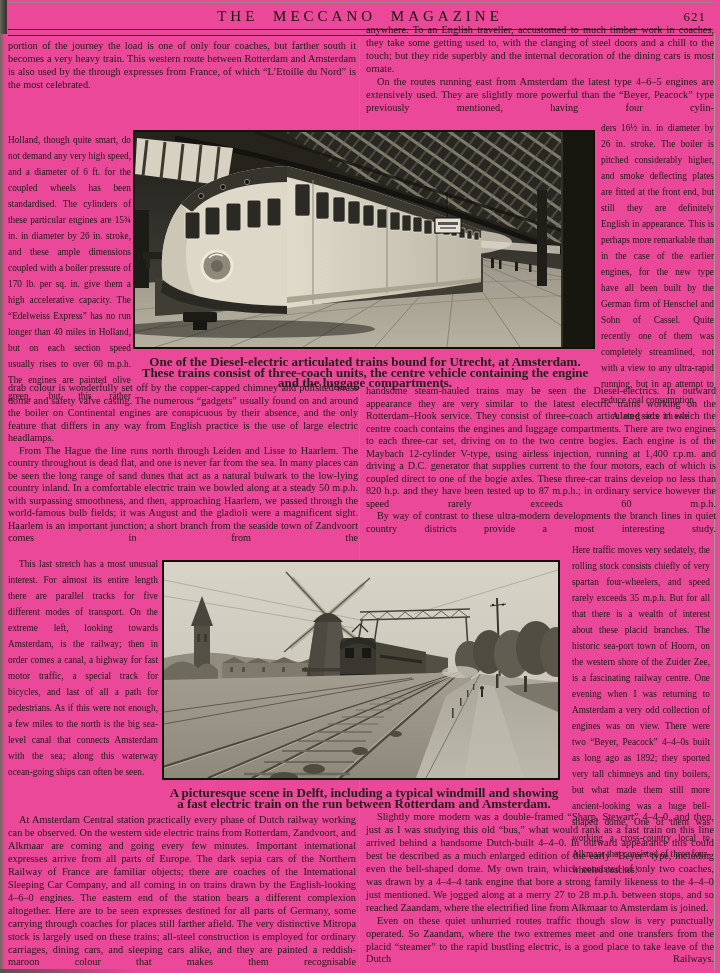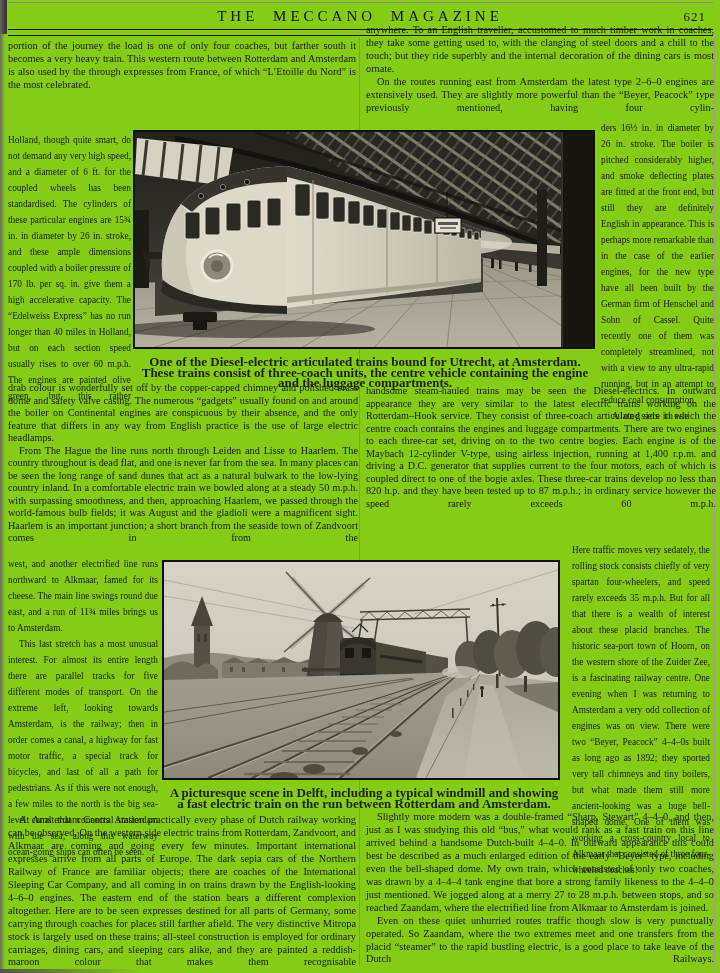--- a/index.html
+++ b/index.html
@@ -1,16 +1,16 @@
 <!DOCTYPE html>
 <html><head>
 <meta charset="utf-8">
 <style>
   html,body{margin:0;padding:0;background:#888;}
-  .page{position:relative;width:720px;height:973px;background:#84cc16;overflow:hidden;
+  .page{position:relative;width:720px;height:973px;background:#ec4899;overflow:hidden;
         font-family:"Liberation Serif","DejaVu Serif",serif;color:#1c1b18;}
   .edge-left{position:absolute;left:0;top:0;width:5px;height:973px;
         background:linear-gradient(90deg,#6a675f,rgba(240,238,230,0));}
   .edge-right{position:absolute;left:714px;top:34px;width:1px;height:936px;background:#a09d92;}
   .edge-bottom{position:absolute;left:0;top:969px;width:140px;height:4px;
         background:linear-gradient(90deg,#55534b,rgba(240,238,230,0));}
   .corner-blob{position:absolute;left:0;top:0;width:7px;height:34px;background:#3c3a33;}
   .top-hairline{position:absolute;left:8px;top:2px;width:705px;height:1px;background:#8e8b80;}
   .masthead{position:absolute;left:0;top:8px;width:720px;text-align:center;
         font-size:15px;letter-spacing:4px;word-spacing:7px;color:#141310;}
@@ -50,37 +50,37 @@
     <p>portion of the journey the load is one of only four coaches, but farther south it becomes a very heavy train. This western route between Rotterdam and Amsterdam is also used by the through expresses from France, of which “L’Etoille du Nord” is the most celebrated.</p>
   </div>
   <div class="tb nar" style="left:8px;top:132px;width:123px;">
     <p class="cont">Holland, though quite smart, do not demand any very high speed, and a diameter of 6 ft. for the coupled wheels has been standardised. The cylinders of these particular engines are 15¾ in. in diameter by 26 in. stroke, and these ample dimensions coupled with a boiler pressure of 170 lb. per sq. in. give them a high accelerative capacity. The “Edelweiss Express” has no run longer than 40 miles in Holland, but on each section speed usually rises to over 60 m.p.h. The engines are painted olive green, but this rather</p>
   </div>
   <div class="tb full2" style="left:8px;top:382px;">
     <p class="cont">drab colour is wonderfully set off by the copper-capped chimney and polished brass dome and safety valve casing. The numerous “gadgets” usually found on and around the boiler on Continental engines are conspicuous by their absence, and the only feature that differs in any way from English practice is the use of large electric headlamps.</p>
     <p class="ind cont">From The Hague the line runs north through Leiden and Lisse to Haarlem. The country throughout is dead flat, and one is never far from the sea. In many places can be seen the long range of sand dunes that act as a natural bulwark to the low-lying country inland. In a comfortable electric train we bowled along at a steady 50 m.p.h. with surpassing smoothness, and then, approaching Haarlem, we passed through the world-famous bulb fields; it was August and the gladioli were a magnificent sight. Haarlem is an important junction; a short branch from the seaside town of Zandvoort comes in from the</p>
   </div>
   <div class="tb nar" style="left:8px;top:556px;width:150px;">
-    <p>west, and another electrified line runs northward to Alkmaar, famed for its cheese. The main line swings round due east, and a run of 11¾ miles brings us to Amsterdam.</p>
     <p class="ind">This last stretch has a most unusual interest. For almost its entire length there are parallel tracks for five different modes of transport. On the extreme left, looking towards Amsterdam, is the railway; then in order comes a canal, a highway for fast motor traffic, a special track for bicycles, and last of all a path for pedestrians. As if this were not enough, a few miles to the north is the big sea-level canal that connects Amsterdam with the sea; along this waterway ocean-going ships can often be seen.</p>
   </div>
   <div class="tb full" style="left:8px;top:814px;">
     <p class="ind cont">At Amsterdam Central station practically every phase of Dutch railway working can be observed. On the western side electric trains from Rotterdam, Zandvoort, and Alkmaar are coming and going every few minutes. Important international expresses arrive from all parts of Europe. The dark sepia cars of the Northern Railway of France are familiar objects; there are coaches of the International Sleeping Car Company, and all coming in on trains drawn by the English-looking 4–6–0 engines. The eastern end of the station bears a different complexion altogether. Here are to be seen expresses destined for all parts of Germany, some carrying through coaches for places still farther afield. The very distinctive Mitropa stock is largely used on these trains; all-steel construction is employed for ordinary carriages, dining cars, and sleeping cars alike, and they are painted a reddish-maroon colour that makes them recognisable</p>
   </div>
 
   <div class="tb full" style="left:366px;top:24px;">
     <p>anywhere. To an English traveller, accustomed to much timber work in coaches, they take some getting used to, with the clanging of steel doors and a chill to the touch; but they ride superbly and the internal decoration of the dining cars is most ornate.</p>
-    <p class="ind cont">On the routes running east from Amsterdam the latest type 2–6–0 engines are extensively used. They are slightly more powerful than the “Beyer, Peacock” type previously mentioned, having four cylin-</p>
+    <p class="ind cont">On the routes running east from Amsterdam the latest type 4–6–5 engines are extensively used. They are slightly more powerful than the “Beyer, Peacock” type previously mentioned, having four cylin-</p>
   </div>
   <div class="tb nar" style="left:601px;top:120px;width:113px;">
     <p>ders 16½ in. in diameter by 26 in. stroke. The boiler is pitched considerably higher, and smoke deflecting plates are fitted at the front end, but still they are definitely English in appearance. This is perhaps more remarkable than in the case of the earlier engines, for the new type have all been built by the German firm of Henschel and Sohn of Cassel. Quite recently one of them was completely streamlined, not with a view to any ultra-rapid running, but in an attempt to reduce coal consumption.</p>
     <p class="ind" style="letter-spacing:1.2px;">Alongside these</p>
   </div>
   <div class="tb full2" style="left:366px;top:385px;">
     <p class="cont">handsome steam-hauled trains may be seen the Diesel-electrics. In outward appearance they are very similar to the latest electric trains working on the Rotterdam–Hook service. They consist of three-coach articulated sets in which the centre coach contains the engines and luggage compartments. There are two engines to each three-car set, driving on to the two centre bogies. Each engine is of the Maybach 12-cylinder V-type, using airless injection, running at 1,400 r.p.m. and driving a D.C. generator that supplies current to the four motors, each of which is coupled direct to one of the bogie axles. These three-car trains develop no less than 820 h.p. and they have been tested up to 87 m.p.h.; in ordinary service however the speed rarely exceeds 60 m.p.h.</p>
+    <p class="ind cont">By way of contrast to these ultra-modern developments the branch lines in quiet country districts provide a most interesting study.</p>
   </div>
   <div class="tb nar" style="left:572px;top:542px;width:138px;">
     <p>Here traffic moves very sedately, the rolling stock consists chiefly of very spartan four-wheelers, and speed rarely exceeds 35 m.p.h. But for all that there is a wealth of interest about these placid branches. The historic sea-port town of Hoorn, on the western shore of the Zuider Zee, is a fascinating railway centre. One evening when I was returning to Amsterdam a very odd collection of engines was on view. There were two “Beyer, Peacock” 4–4–0s built as long ago as 1892; they sported very tall chimneys and tiny boilers, but what made them still more ancient-looking was a huge bell-shaped dome. One of them was working a cross-country local to Alkmaar that consisted of three four-wheeled coaches!</p>
   </div>
   <div class="tb full" style="left:366px;top:811px;">
     <p class="ind">Slightly more modern was a double-framed “Sharp, Stewart” 4–4–0, and then, just as I was studying this old “bus,” what would rank as a fast train on this line arrived behind a handsome Dutch-built 4–4–0. In outward appearance this could best be described as a much enlarged edition of the early “Beyer” type, including even the bell-shaped dome. My own train, which consisted of only two coaches, was drawn by a 4–4–4 tank engine that bore a strong family likeness to the 4–4–0 just mentioned. We jogged along at a merry 27 to 28 m.p.h. between stops, and so reached Zaandam, where the electrified line from Alkmaar to Amsterdam is joined.</p>
     <p class="ind cont">Even on these quiet unhurried routes traffic though slow is very punctually operated. So Zaandam, where the two extremes meet and one transfers from the placid “steamer” to the rapid bustling electric, is a good place to take leave of the Dutch Railways.</p>
   </div>
 
   <figure style="left:133px;top:130px;">

